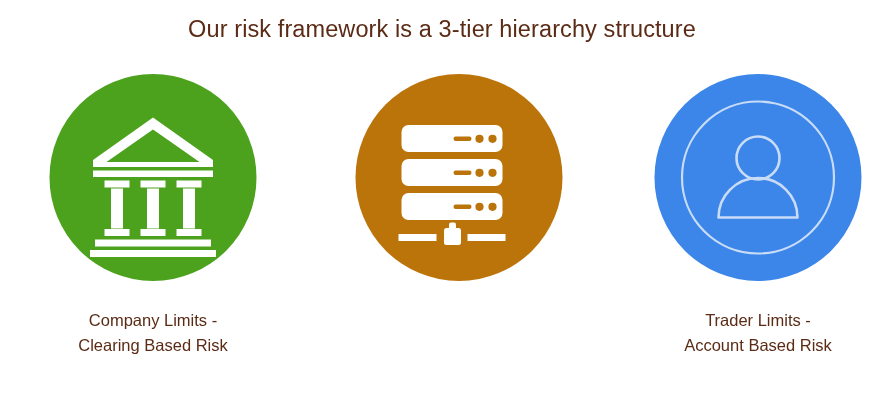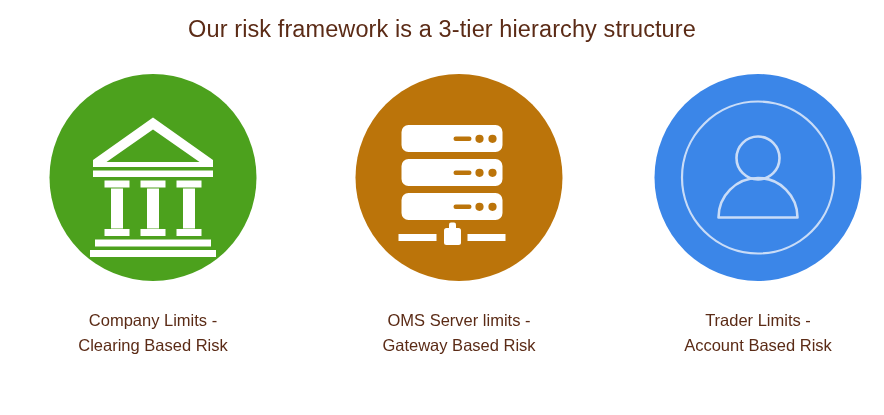--- a/index.html
+++ b/index.html
@@ -155,24 +155,20 @@
           <circle cx="124" cy="132.8" r="4.1" fill="#bb740a"></circle>
           <circle cx="137" cy="132.8" r="4.1" fill="#bb740a"></circle>
 
           <rect x="93.5" y="148.5" width="7" height="7" rx="2" fill="#ffffff"></rect>
           <rect x="88.5" y="154.0" width="17" height="17" rx="2.5" fill="#ffffff"></rect>
 
           <rect x="43" y="160.0" width="38" height="7" fill="#ffffff"></rect>
           <rect x="112" y="160.0" width="38" height="7" fill="#ffffff"></rect>
         </svg>
       </div>
-      <div class="caption">
-        <span class="line">OMS Server limits -</span>
-        <span class="line">Gateway Based Risk</span>
-      </div>
     </div>
 
     <div class="column col-2">
       <div class="circle-wrap">
         <div class="circle" id="circle-2" style="background: rgb(59, 134, 232);"></div>
         <svg class="icon-svg" viewBox="0 0 207 207">
 
           <circle cx="103.5" cy="103.5" r="76" fill="none" stroke="#c9dcf7" stroke-width="2.2"></circle>
 
           <circle cx="103.5" cy="84.0" r="21.5" fill="none" stroke="#c9dcf7" stroke-width="2.6"></circle>

